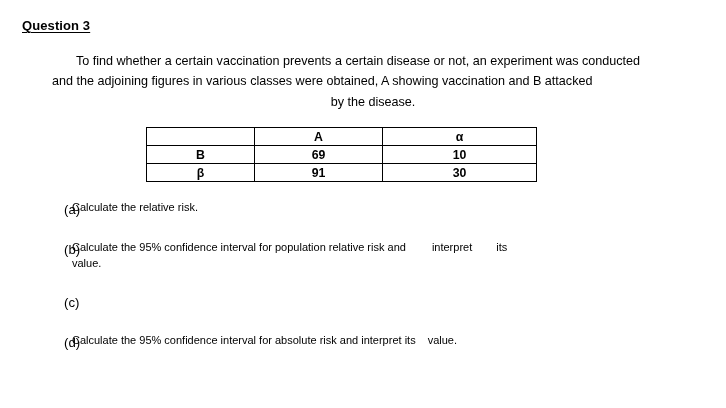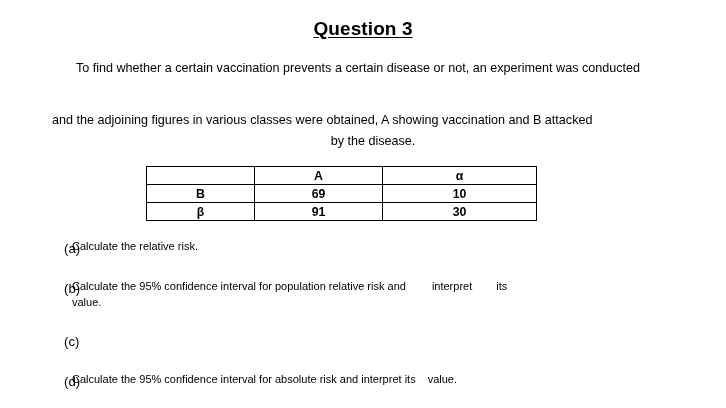--- a/index.html
+++ b/index.html
@@ -15,36 +15,35 @@
     overflow: hidden;
   }
   .page {
     position: relative;
     width: 726px;
     height: 408px;
     box-sizing: border-box;
     padding: 16px 22px 0 22px;
   }
   .q-title {
-    font-size: 19px;
+    font-size: 13px;
     font-weight: bold;
     text-decoration: underline;
     text-underline-offset: 2px;
     margin: 2px 0 0 0;
     letter-spacing: 0.1px;
-    text-align: center;
   }
   .stem {
     margin-top: 18px;
     font-size: 12.6px;
     line-height: 1.62;
     width: 672px;
   }
   .stem .l1 { display: block; text-align: center; }
-  .stem .l2 { display: block; padding-left: 30px; margin-top: 32px; }
+  .stem .l2 { display: block; padding-left: 30px; }
   .stem .l3 { display: block; padding-left: 30px; text-align: center; }
 
   .table-wrap {
     margin-top: 15px;
     padding-left: 124px;
   }
   table.data {
     border-collapse: collapse;
     table-layout: fixed;
     width: 390px;

